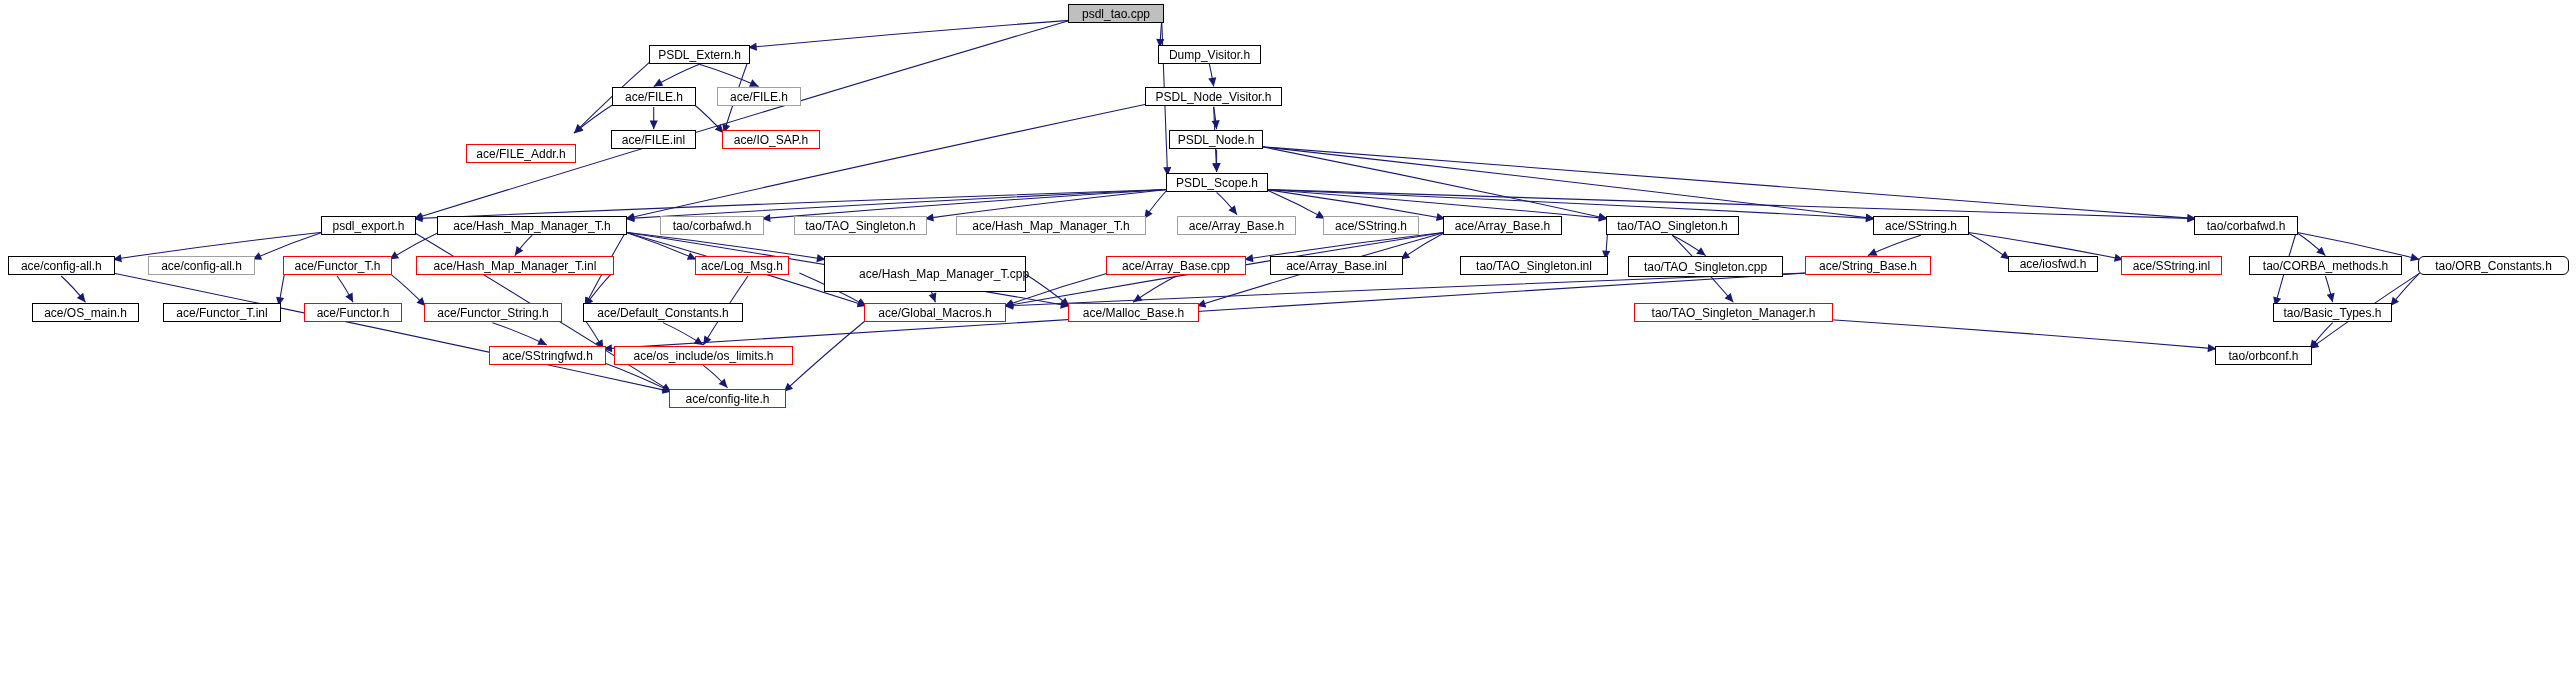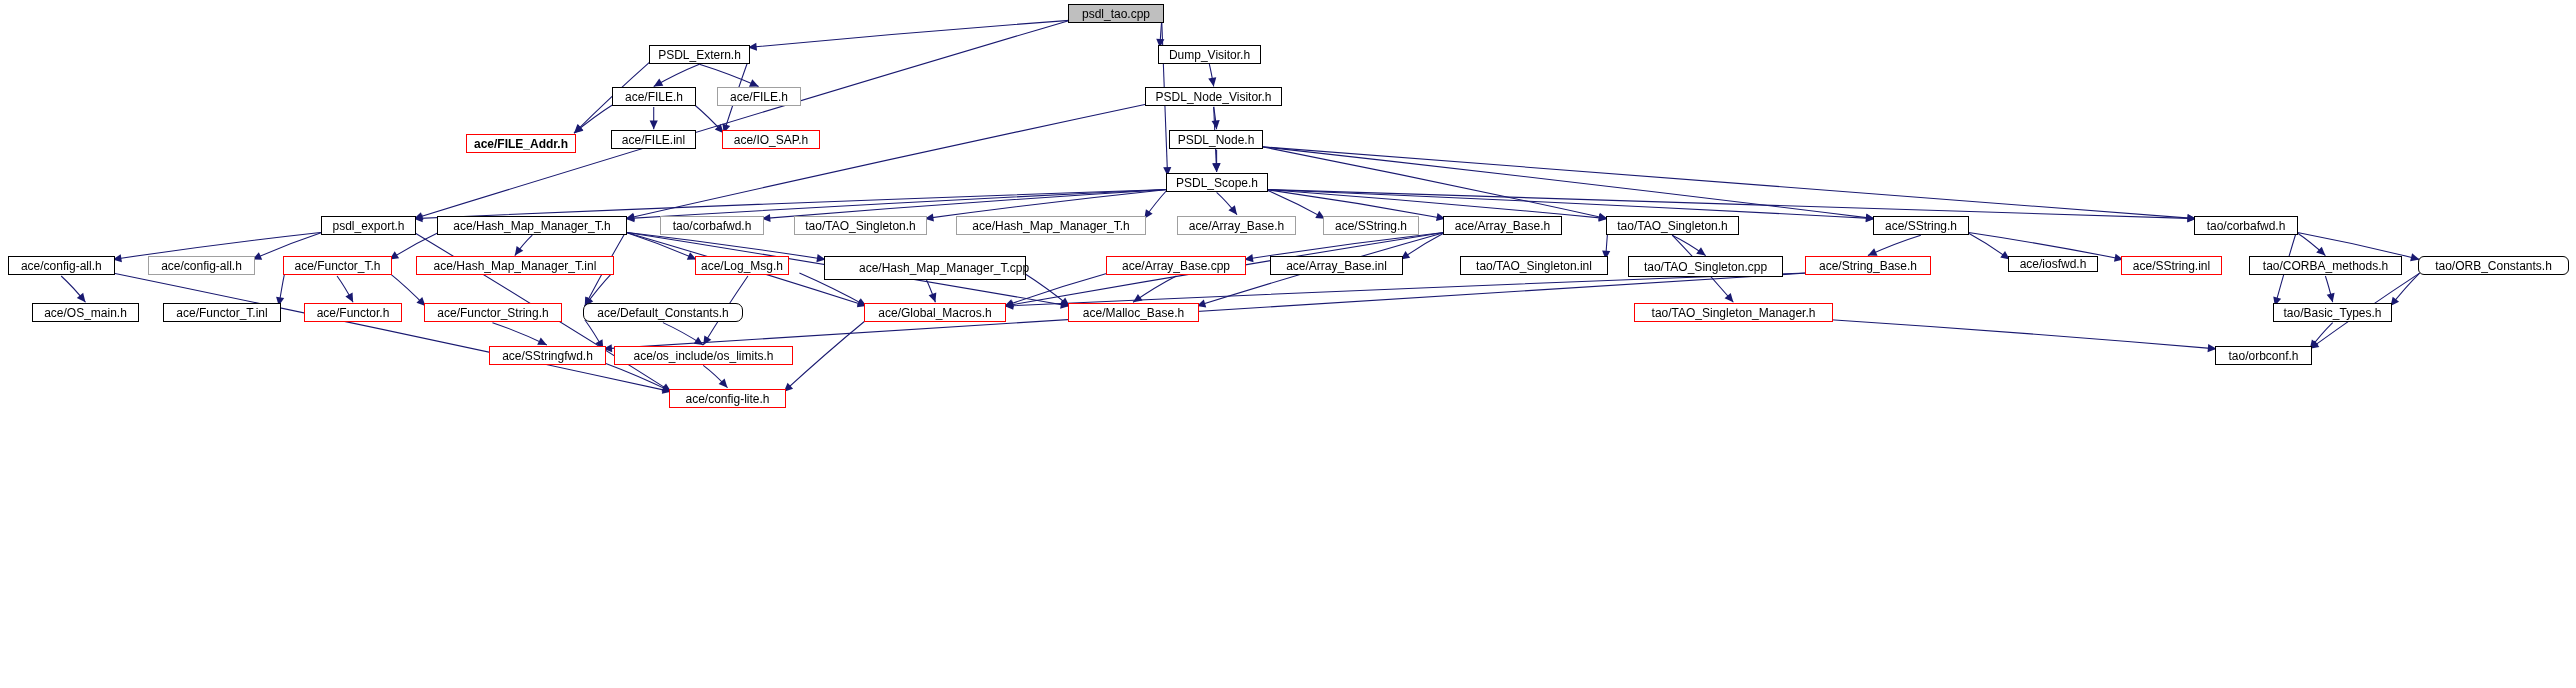--- a/index.html
+++ b/index.html
@@ -196,56 +196,56 @@
       <polygon class="arrow" points="749,399 739.8035328856389,395.24966766612937 745.9671225473916,389.54264020154363"></polygon>
       <path class="edge" d="M 621 373 Q 656 386 691 403"></path>
       <polygon class="arrow" points="691,403 681.0694299293209,402.845798601387 684.739423216311,395.2899300693486"></polygon>
     </svg>
 <div class="node-box root" style="left: 1068px; top: 3.9px; width: 96px; height: 19.4px;">psdl_tao.cpp</div>
     <div class="node-box" style="left: 649px; top: 45px; width: 101px; height: 19.4px;">PSDL_Extern.h</div>
     <div class="node-box" style="left: 1158px; top: 45px; width: 103px; height: 19.4px;">Dump_Visitor.h</div>
     <div class="node-box" style="left: 612px; top: 87px; width: 84px; height: 19.4px;">ace/FILE.h</div>
     <div class="node-box gray" style="left: 717px; top: 87px; width: 84px; height: 19.4px;">ace/FILE.h</div>
     <div class="node-box" style="left: 1145px; top: 87px; width: 137px; height: 19.4px;">PSDL_Node_Visitor.h</div>
-    <div class="node-box red" style="left: 466px; top: 134px; width: 110px; height: 19.4px; font-weight: bold;">ace/FILE_Addr.h</div>
+    <div class="node-box red" style="left: 466px; top: 144px; width: 110px; height: 19.4px;">ace/FILE_Addr.h</div>
     <div class="node-box" style="left: 611px; top: 130px; width: 85px; height: 19.4px;">ace/FILE.inl</div>
     <div class="node-box red" style="left: 722px; top: 130px; width: 98px; height: 19.4px;">ace/IO_SAP.h</div>
     <div class="node-box" style="left: 1169px; top: 130px; width: 94px; height: 19.4px;">PSDL_Node.h</div>
     <div class="node-box" style="left: 1166px; top: 173px; width: 102px; height: 19.4px;">PSDL_Scope.h</div>
     <div class="node-box" style="left: 321px; top: 216px; width: 95px; height: 19.4px;">psdl_export.h</div>
     <div class="node-box" style="left: 437px; top: 216px; width: 190px; height: 19.4px;">ace/Hash_Map_Manager_T.h</div>
     <div class="node-box gray" style="left: 660px; top: 216px; width: 104px; height: 19.4px;">tao/corbafwd.h</div>
     <div class="node-box gray" style="left: 794px; top: 216px; width: 133px; height: 19.4px;">tao/TAO_Singleton.h</div>
     <div class="node-box gray" style="left: 956px; top: 216px; width: 190px; height: 19.4px;">ace/Hash_Map_Manager_T.h</div>
     <div class="node-box gray" style="left: 1177px; top: 216px; width: 119px; height: 19.4px;">ace/Array_Base.h</div>
     <div class="node-box gray" style="left: 1323px; top: 216px; width: 96px; height: 19.4px;">ace/SString.h</div>
     <div class="node-box" style="left: 1443px; top: 216px; width: 119px; height: 19.4px;">ace/Array_Base.h</div>
     <div class="node-box" style="left: 1606px; top: 216px; width: 133px; height: 19.4px;">tao/TAO_Singleton.h</div>
     <div class="node-box" style="left: 1873px; top: 216px; width: 96px; height: 19.4px;">ace/SString.h</div>
     <div class="node-box" style="left: 2194px; top: 216px; width: 104px; height: 19.4px;">tao/corbafwd.h</div>
     <div class="node-box" style="left: 7.8px; top: 256px; width: 107px; height: 19.4px;">ace/config-all.h</div>
     <div class="node-box gray" style="left: 148px; top: 256px; width: 107px; height: 19.4px;">ace/config-all.h</div>
     <div class="node-box red" style="left: 283px; top: 256px; width: 109px; height: 19.4px;">ace/Functor_T.h</div>
     <div class="node-box red" style="left: 416px; top: 256px; width: 198px; height: 19.4px;">ace/Hash_Map_Manager_T.inl</div>
     <div class="node-box red" style="left: 695px; top: 256px; width: 94px; height: 19.4px;">ace/Log_Msg.h</div>
-    <div class="node-box" style="left: 824px; top: 256px; width: 202px; height: 24px; padding-left: 38px;">ace/Hash_Map_Manager_T.cpp</div>
+    <div class="node-box" style="left: 824px; top: 256px; width: 202px; height: 36px; padding-left: 38px;">ace/Hash_Map_Manager_T.cpp</div>
     <div class="node-box red" style="left: 1106px; top: 256px; width: 140px; height: 19.4px;">ace/Array_Base.cpp</div>
     <div class="node-box" style="left: 1270px; top: 256px; width: 133px; height: 19.4px;">ace/Array_Base.inl</div>
     <div class="node-box" style="left: 1460px; top: 256px; width: 148px; height: 19.4px;">tao/TAO_Singleton.inl</div>
     <div class="node-box" style="left: 1628px; top: 256px; width: 155px; height: 21px;">tao/TAO_Singleton.cpp</div>
     <div class="node-box red" style="left: 1805px; top: 256px; width: 126px; height: 19.4px;">ace/String_Base.h</div>
     <div class="node-box" style="left: 2008px; top: 256px; width: 90px; height: 16px;">ace/iosfwd.h</div>
     <div class="node-box red" style="left: 2121px; top: 256px; width: 101px; height: 19.4px;">ace/SString.inl</div>
     <div class="node-box" style="left: 2249px; top: 256px; width: 153px; height: 19.4px;">tao/CORBA_methods.h</div>
     <div class="node-box" style="left: 2418px; top: 256px; width: 151px; height: 19.4px; border-radius: 6px;">tao/ORB_Constants.h</div>
     <div class="node-box" style="left: 32px; top: 303px; width: 107px; height: 19.4px;">ace/OS_main.h</div>
     <div class="node-box" style="left: 163px; top: 303px; width: 118px; height: 19.4px;">ace/Functor_T.inl</div>
     <div class="node-box red" style="left: 304px; top: 303px; width: 98px; height: 19.4px;">ace/Functor.h</div>
     <div class="node-box red" style="left: 424px; top: 303px; width: 138px; height: 19.4px;">ace/Functor_String.h</div>
-    <div class="node-box" style="left: 583px; top: 303px; width: 160px; height: 19.4px; border-radius: 7px;">ace/Default_Constants.h</div>
+    <div class="node-box" style="left: 583px; top: 303px; width: 160px; height: 19.4px;">ace/Default_Constants.h</div>
     <div class="node-box red" style="left: 864px; top: 303px; width: 142px; height: 19.4px;">ace/Global_Macros.h</div>
     <div class="node-box red" style="left: 1068px; top: 303px; width: 131px; height: 19.4px;">ace/Malloc_Base.h</div>
     <div class="node-box red" style="left: 1634px; top: 303px; width: 199px; height: 19.4px;">tao/TAO_Singleton_Manager.h</div>
     <div class="node-box" style="left: 2273px; top: 303px; width: 119px; height: 19.4px;">tao/Basic_Types.h</div>
     <div class="node-box red" style="left: 489px; top: 346px; width: 117px; height: 19.4px;">ace/SStringfwd.h</div>
     <div class="node-box red" style="left: 614px; top: 346px; width: 179px; height: 19.4px;">ace/os_include/os_limits.h</div>
     <div class="node-box" style="left: 2215px; top: 346px; width: 97px; height: 19.4px;">tao/orbconf.h</div>
     <div class="node-box red" style="left: 669px; top: 389px; width: 117px; height: 19.4px;">ace/config-lite.h</div>
   </div>
 

